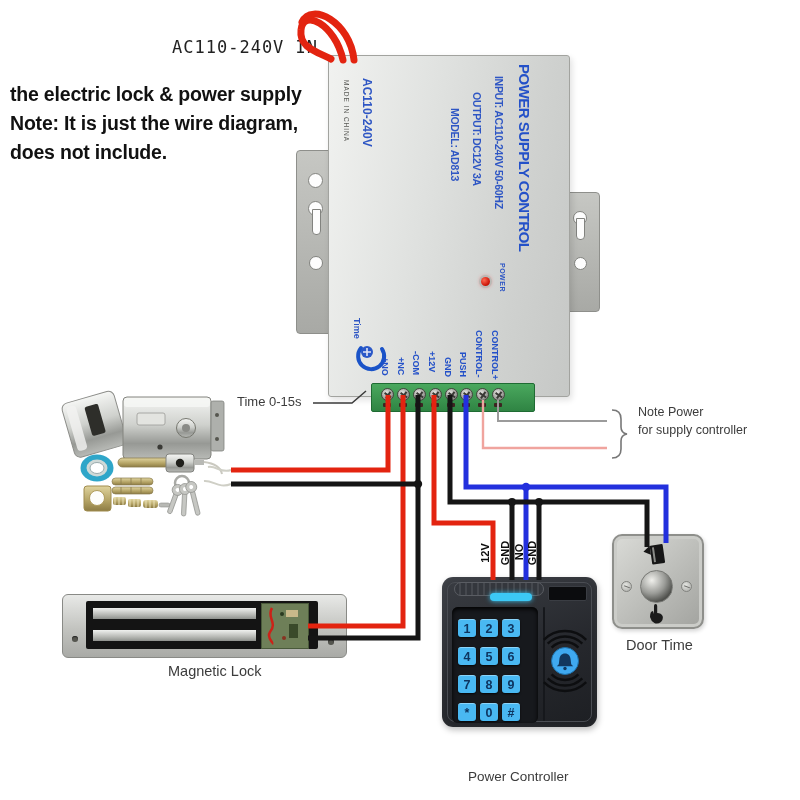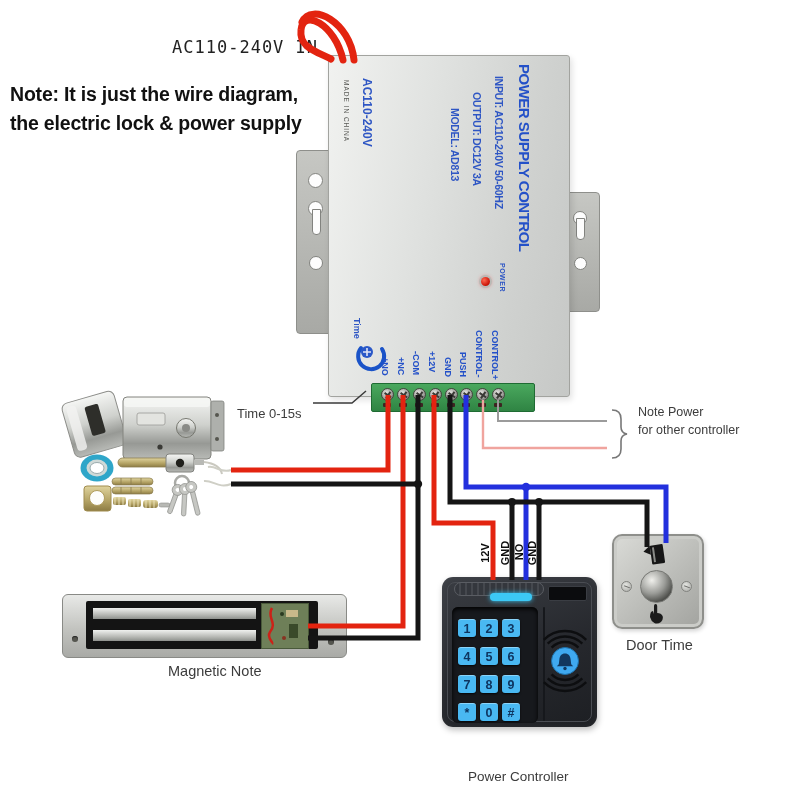--- a/index.html
+++ b/index.html
@@ -84,22 +84,23 @@
   .overlay{position:absolute;left:0;top:0;z-index:10;pointer-events:none;}
   .lbl-layer{z-index:12;}
   .devsvg{position:absolute;}
 </style>
 </head>
 <body>
 
 <div class="canvas">
 
   <div class="abs note">
+    <div>the electric lock &amp; power supply</div>
     <div>Note: It is just the wire diagram,</div>
-    <div>the electric lock &amp; power supply</div>
+    <div>does not include.</div>
   </div>
 
   <div class="abs ac-in">AC110-240V IN</div>
 
   <div class="abs ear" style="left:296px;top:150px;width:36px;height:182px;">
     <div class="hole" style="left:11px;top:22px;width:13px;height:13px;"></div>
     <div class="hole" style="left:11px;top:50px;width:13px;height:13px;"></div>
     <div class="keystem" style="left:14.5px;top:58px;width:7px;height:24px;"></div>
     <div class="hole" style="left:12px;top:105px;width:12px;height:12px;"></div>
   </div>
@@ -321,24 +322,24 @@
     <path d="M512,502 L512,580 M539,502 L539,580" fill="none" stroke="#151515" stroke-width="5"></path>
     <circle cx="512" cy="502" r="4" fill="#151515"></circle>
     <circle cx="539" cy="502" r="4" fill="#151515"></circle>
 
     <path d="M498,400 L498,421 L607,421" fill="none" stroke="#9b9b9b" stroke-width="2"></path>
     <path d="M483,400 L483,448 L607,448" fill="none" stroke="#f0a49e" stroke-width="2.4"></path>
 
     <path d="M612,410 Q621,410 621,419 L621,427 Q621,433 627,434 Q621,435 621,441 L621,449 Q621,458 612,458" fill="none" stroke="#777" stroke-width="1.6"></path>
   </svg>
 
-  <div class="abs cap lbl-layer" style="left:237px;top:394px;font-size:13px;margin-top:12px;">Time 0-15s</div>
+  <div class="abs cap lbl-layer" style="left:237px;top:394px;font-size:13px;">Time 0-15s</div>
   <div class="abs cap lbl-layer" style="left:638px;top:405px;font-size:12.5px;">Note Power</div>
-  <div class="abs cap lbl-layer" style="left:638px;top:423px;font-size:12.5px;">for other controller</div>
-  <div class="abs cap lbl-layer" style="left:168px;top:663px;font-size:14.5px;">Magnetic Note</div>
+  <div class="abs cap lbl-layer" style="left:638px;top:423px;font-size:12.5px;">for supply controller</div>
+  <div class="abs cap lbl-layer" style="left:168px;top:663px;font-size:14.5px;">Magnetic Lock</div>
   <div class="abs cap lbl-layer" style="left:626px;top:637px;font-size:14.5px;">Door Time</div>
   <div class="abs cap lbl-layer" style="left:468px;top:769px;font-size:13.5px;">Power Controller</div>
 
   <div class="rotlbl lbl-layer" style="left:463px;top:547px;">12V</div>
   <div class="rotlbl lbl-layer" style="left:483px;top:547px;">GND</div>
   <div class="rotlbl lbl-layer" style="left:497px;top:546px;">NO</div>
   <div class="rotlbl lbl-layer" style="left:510px;top:547px;">GND</div>
 
 </div>
 

